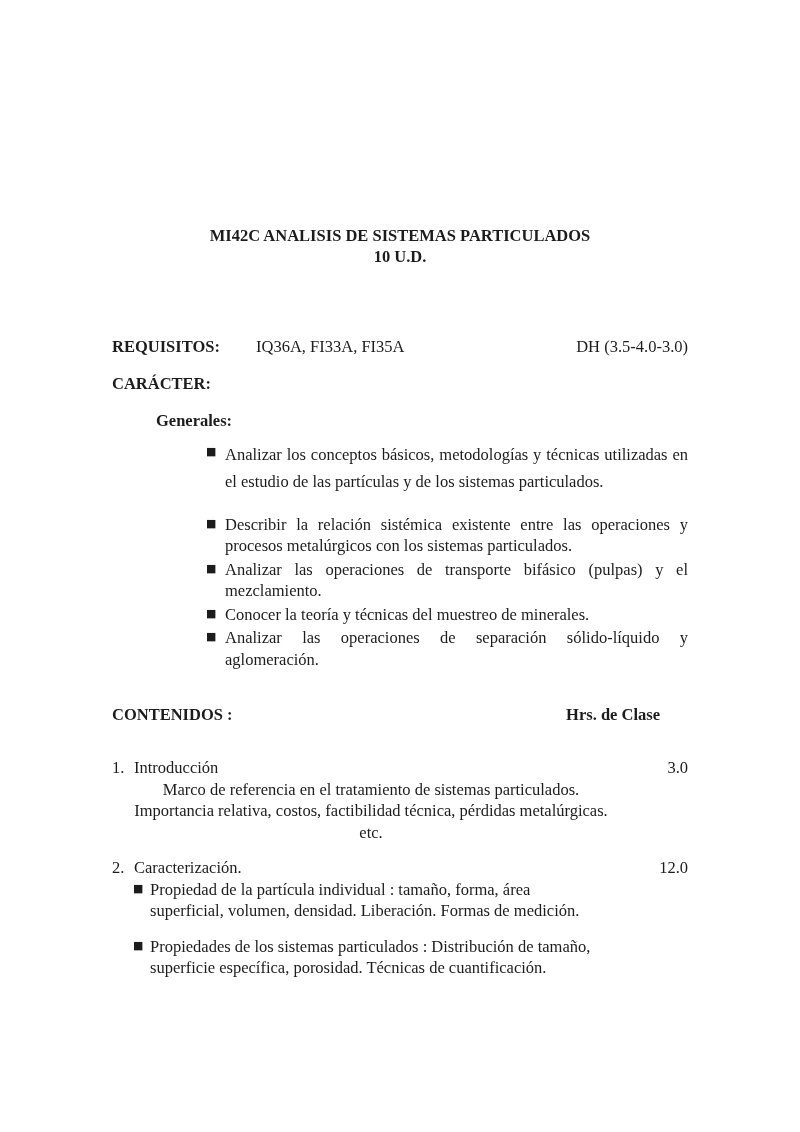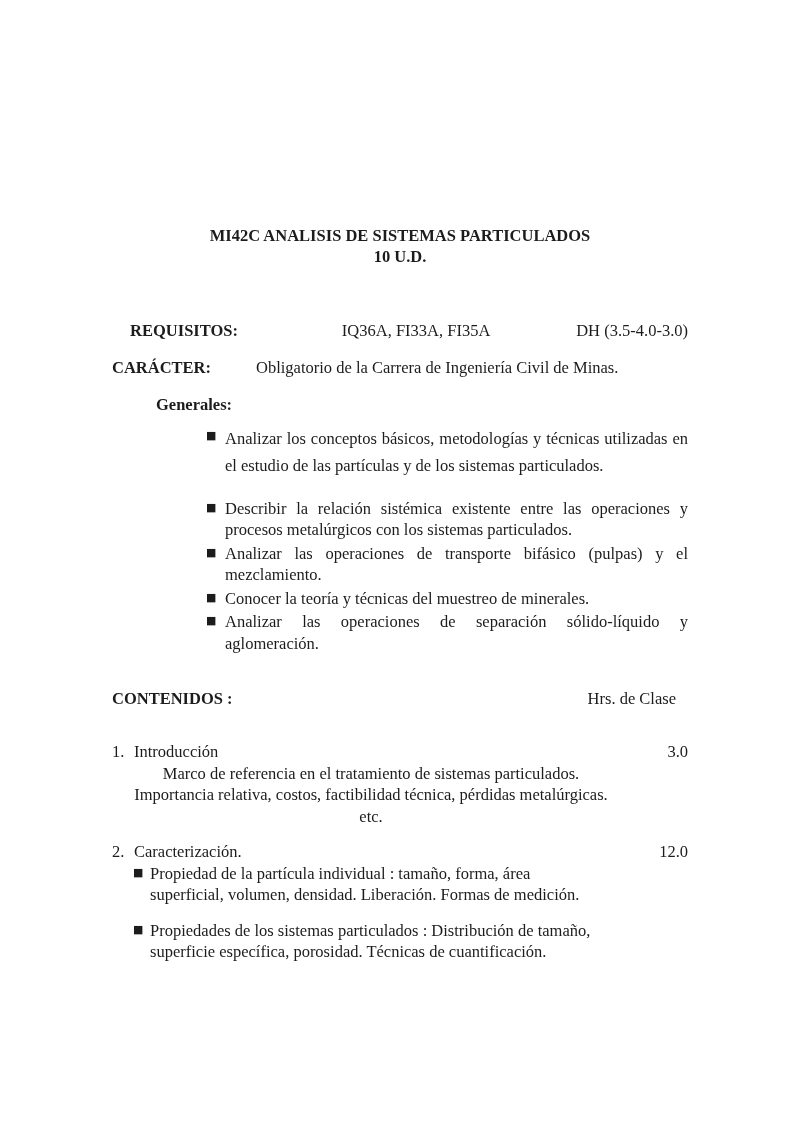--- a/index.html
+++ b/index.html
@@ -67,23 +67,23 @@
     text-align: justify;
   }
   .gen-item .bullet-text {
     line-height: 1.6;
   }
   .contenidos-row {
     display: flex;
     align-items: baseline;
   }
   .hrs-header {
-    font-weight: normal;
+    font-weight: bold;
     margin-left: auto;
-    margin-right: 12px;
+    margin-right: 28px;
   }
   .section-head {
     display: flex;
     align-items: baseline;
   }
   .sec-num {
     flex: 0 0 22px;
   }
   .sec-title {
     flex: 1 1 auto;
@@ -104,21 +104,21 @@
     display: flex;
   }
   .sec-bullet-item .bullet-glyph {
     flex: 0 0 17px;
   }
   .sec-bullet-item .bullet-text {
     text-align: left;
     max-width: 448px;
   }
   
-  .m-req    { margin-top: 52px; text-align: center; }
+  .m-req    { margin-top: 68px; }
   .m-car    { margin-top: 16px; }
   .m-obj    { margin-top: 37px; }
   .m-gen    { margin-top: 15px; }
   .m-genlist{ margin-top: 11px; }
   .m-esp    { margin-top: 10px; }
   .m-esplist{ margin-top: 19px; }
   .m-cont   { margin-top: 34px; }
   .m-s1     { margin-top: 32px; }
   .m-s2     { margin-top: 14px; }
   .m-b2     { margin-top: 14px; }
@@ -133,21 +133,20 @@
     <div class="center-bold">10 U.D.</div>
 
     <div class="row m-req">
       <span class="lbl">REQUISITOS:</span>
       <span class="val">IQ36A, FI33A, FI35A</span>
       <span class="dh">DH (3.5-4.0-3.0)</span>
     </div>
 
     <div class="row m-car">
       <span class="lbl">CARÁCTER:</span>
-      <span class="val">Obligatorio de la Carrera de Ingeniería Civil de Minas.</span>
     </div>
 
 
     <div class="sub-heading m-gen">Generales:</div>
 
     <div class="bullet-list m-genlist">
       <div class="bullet-item gen-item">
         <span class="bullet-glyph">■</span>
         <span class="bullet-text">Analizar los conceptos básicos, metodologías y técnicas utilizadas en  el estudio de las partículas y de los sistemas particulados.</span>
       </div>

